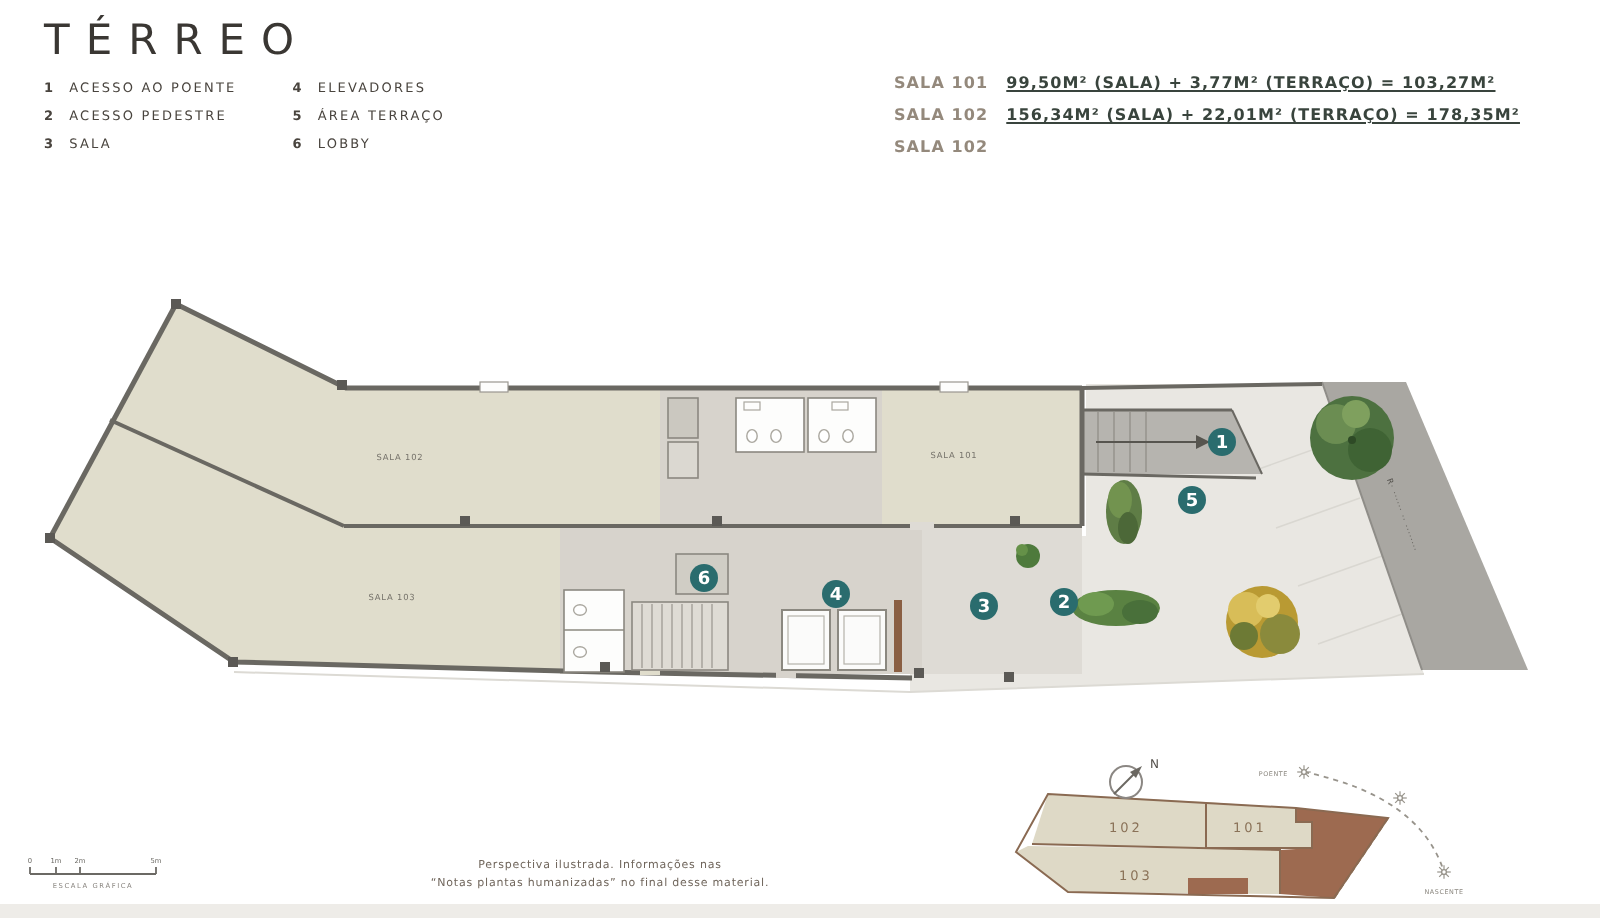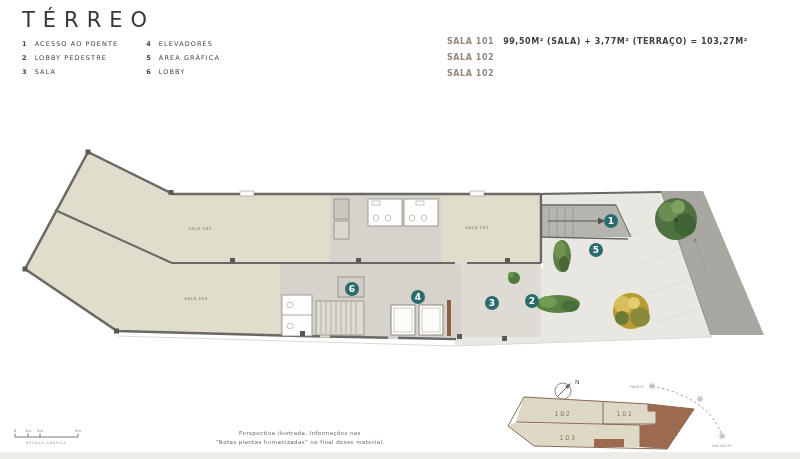--- a/index.html
+++ b/index.html
@@ -7,21 +7,21 @@
         font-family:"DejaVu Sans",sans-serif;padding-left:40px;}
   .title{position:absolute;left:22px;top:8px;margin:0;font-size:21px;font-weight:500;
          letter-spacing:8px;color:#3a3733;}
   .legend{position:absolute;left:22px;top:40px;display:flex;gap:28px;}
   .legend-col{display:flex;flex-direction:column;gap:6px;}
   .legend-item{display:flex;gap:7px;font-size:6.5px;letter-spacing:1.1px;color:#49443e;}
   .legend-item .num{font-weight:700;}
   .areas{position:absolute;left:447px;top:37px;display:flex;flex-direction:column;gap:7px;}
   .area-row{display:flex;gap:9px;font-size:8px;letter-spacing:.55px;white-space:nowrap;}
   .area-row .unit{color:#94897c;font-weight:700;}
-  .area-row .detail{color:#39443d;font-weight:700;}
+  .area-row .detail{color:#39443d;font-weight:700;text-decoration:underline;}
   .plan-svg{position:absolute;left:0;top:0;}
   .plan-svg text{font-family:"DejaVu Sans",sans-serif;}
   .disclaimer{position:absolute;left:170px;top:429px;width:260px;text-align:center;
               font-size:5.5px;line-height:9px;color:#70665c;letter-spacing:.4px;}
   .bottom-strip{position:absolute;left:0;bottom:0;width:800px;height:7px;background:#eeece8;}
 </style>
 </head>
 <body>
 
 <div class="page">
@@ -29,50 +29,51 @@
   <h1 class="title">TÉRREO</h1>
 
   <div class="legend">
     <div class="legend-col">
       <div class="legend-item">
           <span class="num">1</span>
           <span class="lab">ACESSO AO POENTE</span>
         </div>
       <div class="legend-item">
           <span class="num">2</span>
-          <span class="lab">LOBBY PEDESTRE</span>
+          <span class="lab">ACESSO PEDESTRE</span>
         </div>
       <div class="legend-item">
           <span class="num">3</span>
           <span class="lab">SALA</span>
         </div>
     </div>
     <div class="legend-col">
       <div class="legend-item">
           <span class="num">4</span>
           <span class="lab">ELEVADORES</span>
         </div>
       <div class="legend-item">
           <span class="num">5</span>
-          <span class="lab">ÁREA GRÁFICA</span>
+          <span class="lab">ÁREA TERRAÇO</span>
         </div>
       <div class="legend-item">
           <span class="num">6</span>
           <span class="lab">LOBBY</span>
         </div>
     </div>
   </div>
 
   <div class="areas">
     <div class="area-row">
         <span class="unit">SALA 101</span>
         <span class="detail">99,50M² (SALA) + 3,77M² (TERRAÇO) = 103,27M²</span>
       </div>
     <div class="area-row">
         <span class="unit">SALA 102</span>
+        <span class="detail">156,34M² (SALA) + 22,01M² (TERRAÇO) = 178,35M²</span>
       </div>
     <div class="area-row">
         <span class="unit">SALA 102</span>
       </div>
   </div>
 
   <svg class="plan-svg" width="800" height="459" viewBox="0 0 800 459">
 
     <g>
       <polygon points="543,192 661,192 712,337 455,346 455,268 543,268" fill="#e9e7e2"></polygon>

